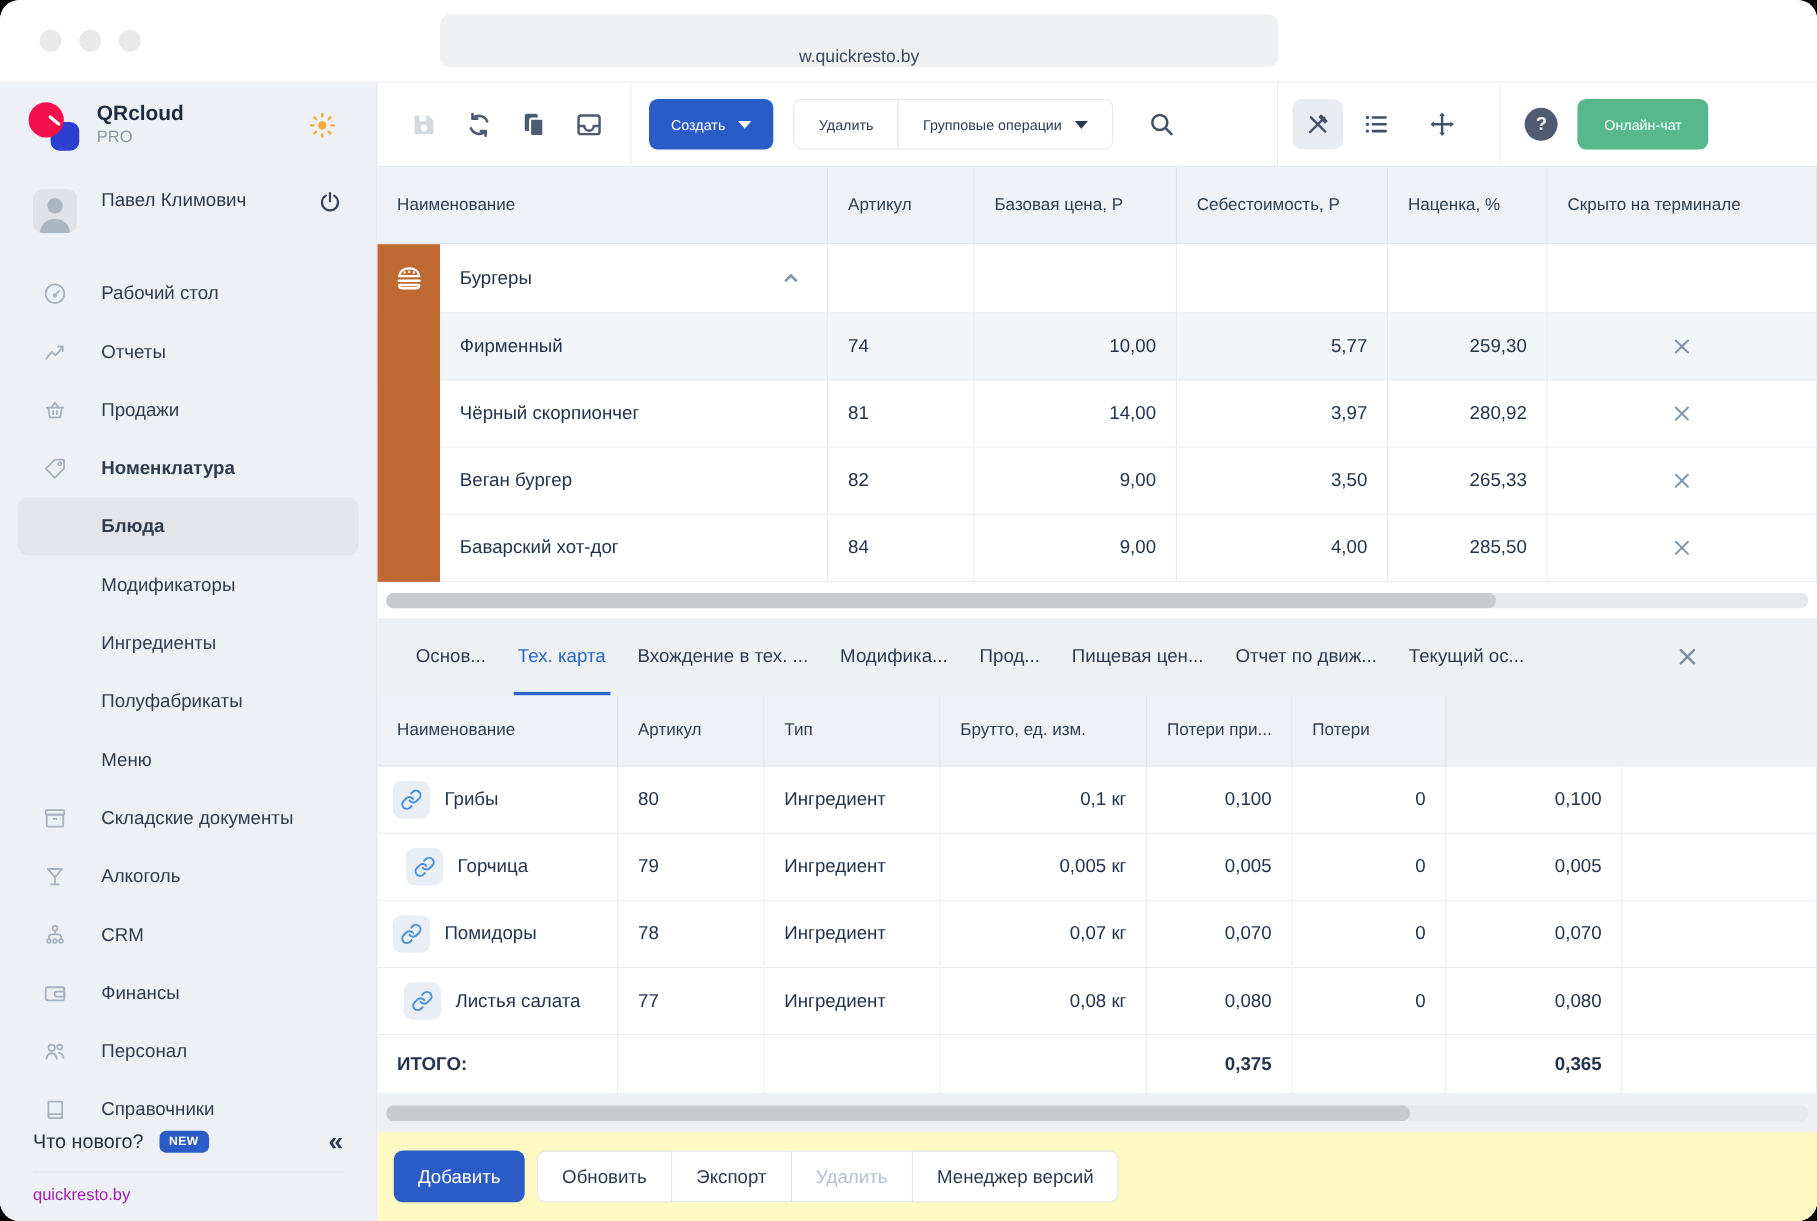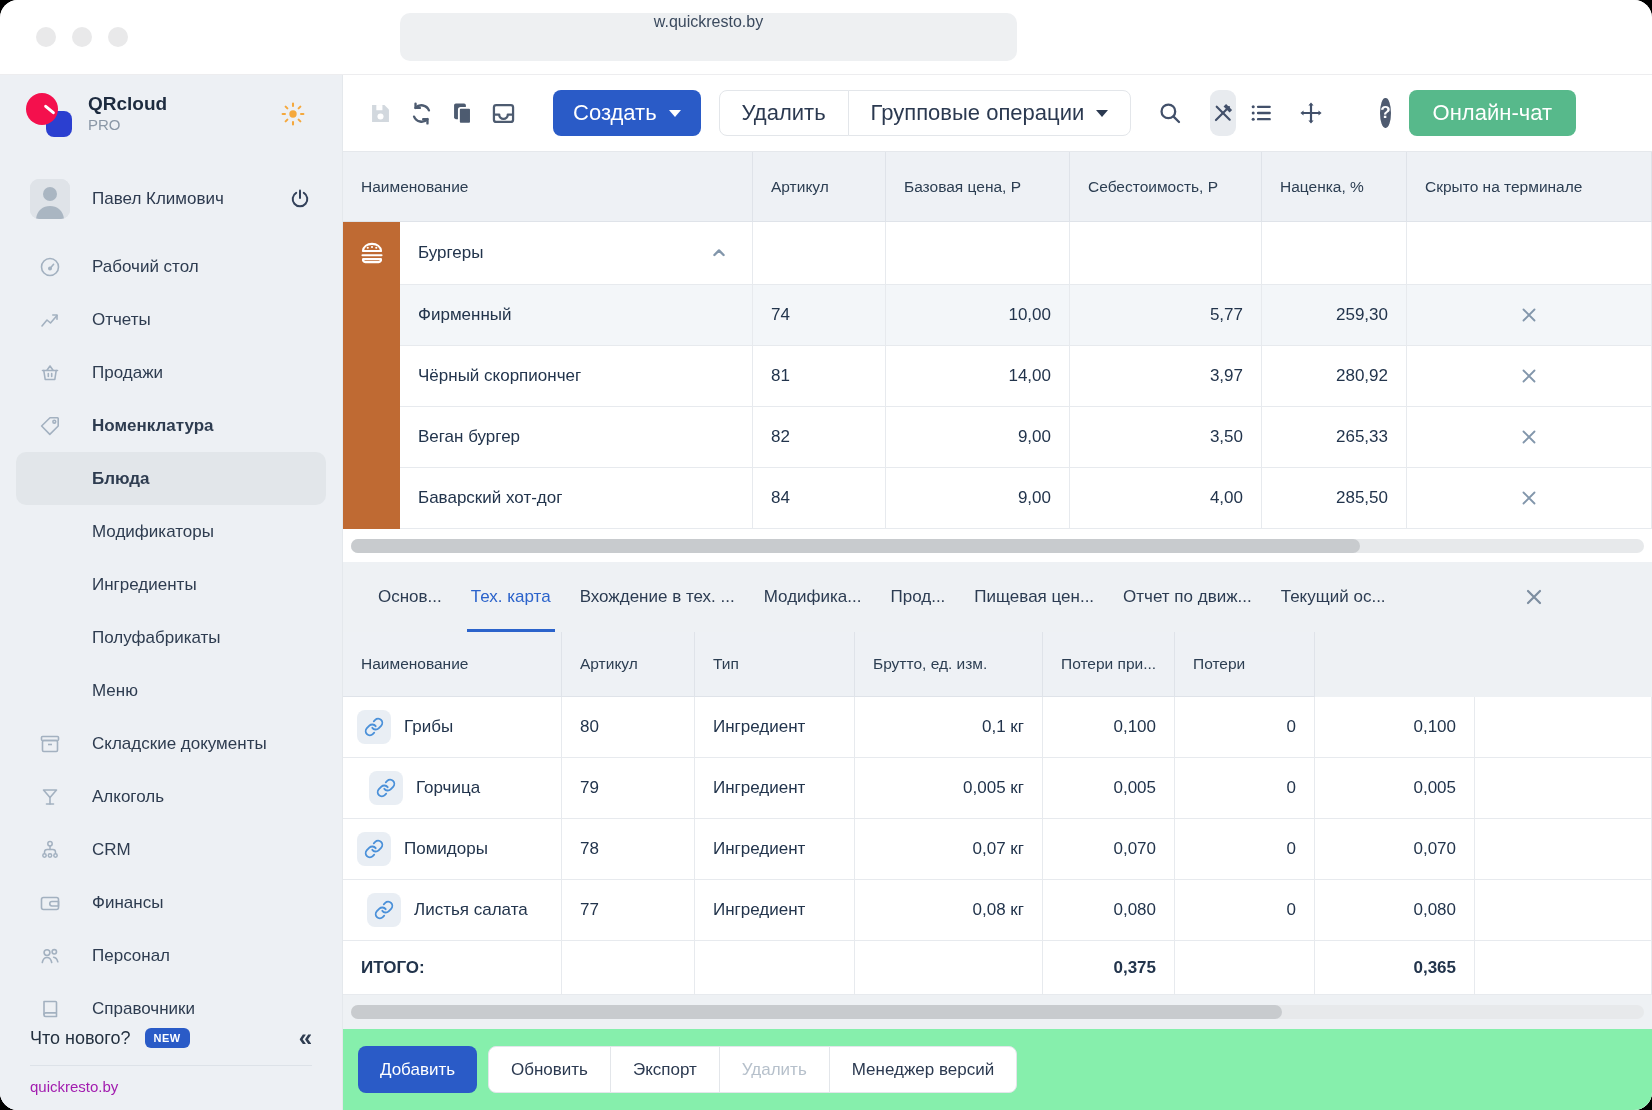--- a/index.html
+++ b/index.html
@@ -4,40 +4,40 @@
 <style>
   * { margin:0; padding:0; box-sizing:border-box; }
   html,body { background:#000; }
   body { font-family:"Liberation Sans","DejaVu Sans",sans-serif; width:1652px; height:1110px; overflow:hidden; }
   .window { width:1652px; height:1110px; background:#fff; border-radius:18px; overflow:hidden; position:relative; }
 
   
   .titlebar { height:75px; background:#fff; border-bottom:1px solid #ededef; position:relative; display:flex; align-items:center; }
   .lights { display:flex; gap:16px; margin-left:36px; }
   .light { width:20px; height:20px; border-radius:50%; background:#e9e9ea; }
-  .urlbar { position:absolute; left:400px; top:13px; width:617px; height:48px; background:#eef0f2; border-radius:10px;
-            display:flex; align-items:flex-start; justify-content:center; font-size:16px; color:#3b4a5e; }
+  .urlbar { position:absolute; left:400px; top:13px; width:762px; height:48px; background:#eef0f2; border-radius:10px;
+            display:flex; align-items:flex-end; justify-content:center; font-size:16px; color:#3b4a5e; }
 
   
   .app { display:flex; height:1035px; }
   .sidebar { width:343px; background:#edf0f4; position:relative; flex:none; border-right:1px solid #e4e8ec; }
   .main { flex:1; min-width:0; overflow:hidden; display:flex; flex-direction:column; background:#fff; }
 
   
   .side-header { height:77px; display:flex; align-items:center; padding:0 36px 0 26px; }
   .logo { width:46px; height:46px; position:relative; flex:none; }
   .logo .sq { position:absolute; right:0; bottom:0; width:26px; height:26px; background:#2b3fd0; border-radius:8px; }
   .logo .ball { position:absolute; left:0; top:2px; width:32px; height:32px; background:#f4104d; border-radius:50%; }
   .logo .tick { position:absolute; left:17px; top:17px; width:13px; height:3px; background:#fff; border-radius:2px; transform:rotate(40deg); }
   .brand { margin-left:16px; line-height:1.1; }
   .brand .t { font-size:19px; font-weight:700; color:#1d2b3f; }
   .brand .s { font-size:15px; color:#8a97a6; margin-top:2px; }
   .sun { margin-left:auto; }
 
-  .user-row { margin-top:20px; height:54px; display:flex; align-items:center; padding:0 30px; }
+  .user-row { margin-top:20px; height:54px; display:flex; align-items:flex-start; padding:0 30px; }
   .avatar { width:40px; height:40px; border-radius:9px; overflow:hidden; background:#dfe3e8; flex:none; }
   .user-name { margin-left:22px; font-size:17px; color:#2d3a4f; }
   .power { margin-left:auto; }
 
   .nav { margin-top:14px; }
   .nav-item { height:53px; display:flex; align-items:center; padding-left:38px; cursor:default; }
   .nav-icon { width:28px; margin-right:26px; display:flex; align-items:center; color:#a3b1c0; flex:none; }
   .nav-label { font-size:17px; color:#2e3c50; white-space:nowrap; }
   .nav-item.bold .nav-label { font-weight:700; }
   .nav-item.sub { padding-left:92px; }
@@ -51,21 +51,21 @@
                padding:4px 9px; border-radius:6px; }
   .collapse { margin-left:auto; font-size:24px; font-weight:700; color:#2e3c50; line-height:1; }
   .side-divider { border-top:1px solid #dde2e8; margin:13px 0 12px; }
   .site-link { font-size:15px; color:#a21caf; text-decoration:none; display:inline-block; }
 
   
   .toolbar { height:77px; flex:none; background:#fff; border-bottom:1px solid #e5e8ec; display:flex; align-items:center; padding-left:24px; }
   .tb-icon { width:36px; height:36px; display:flex; align-items:center; justify-content:center; color:#4d5b70; margin-right:14px; }
   .tb-icon.disabled { color:#d2d8de; }
   .vdiv { width:1px; align-self:stretch; background:#e7eaed; }
-  .btn { height:46px; display:inline-flex; align-items:center; justify-content:center; font-size:22px; border-radius:8px; white-space:nowrap; }
+  .btn { height:46px; display:inline-flex; align-items:center; justify-content:center; font-size:13px; border-radius:8px; white-space:nowrap; }
   .btn-blue { background:#2a5bc7; color:#fff; padding:0 20px; border:none; }
   .btn-white { background:#fff; color:#2b3950; border:1px solid #e3e6ea; padding:0 22px; }
   .btn-group { display:flex; }
   .btn-group .btn-white:first-child { border-radius:8px 0 0 8px; }
   .btn-group .btn-white:last-child { border-radius:0 8px 8px 0; margin-left:-1px; }
   .caret { width:0; height:0; border-left:6px solid transparent; border-right:6px solid transparent; border-top:7px solid currentColor; margin-left:12px; }
   .tools-btn { width:46px; height:46px; border-radius:9px; background:#e8ebef; display:flex; align-items:center; justify-content:center; color:#42506a; }
   .help { width:30px; height:30px; border-radius:50%; background:#4f5b70; color:#fff; font-size:17px; font-weight:700;
           display:flex; align-items:center; justify-content:center; }
   .btn-green { background:#57b98b; color:#fff; padding:0 24px; border:none; }
@@ -103,21 +103,21 @@
   .tabs .xbtn { margin-left:auto; margin-right:103px; }
   .ihrow { height:65px; }
   .ing-row { height:61px; }
   .total-row { height:54px; }
   .panel .c.h { background:#eef1f5; }
   .link-chip { width:34px; height:34px; border-radius:8px; background:#e9eef4; display:flex; align-items:center; justify-content:center;
                margin-right:13px; flex:none; }
   .hscroll.panelbg { background:transparent; height:34px; }
 
   
-  .footer { height:81px; flex:none; background:#86efac; display:flex; align-items:flex-start; padding:17px 0 0 15px; }
+  .footer { height:81px; flex:none; background:#fef9c3; display:flex; align-items:flex-start; padding:17px 0 0 15px; }
   .footer .btn { height:47px; font-size:17px; }
   .footer .btn-blue { width:119px; }
   .footer .btn-group { margin-left:11px; }
   .btn-white.disabled { color:#b6c0cb; }
   svg { display:block; }
 </style>
 </head>
 <body>
 
 <div class="window">

